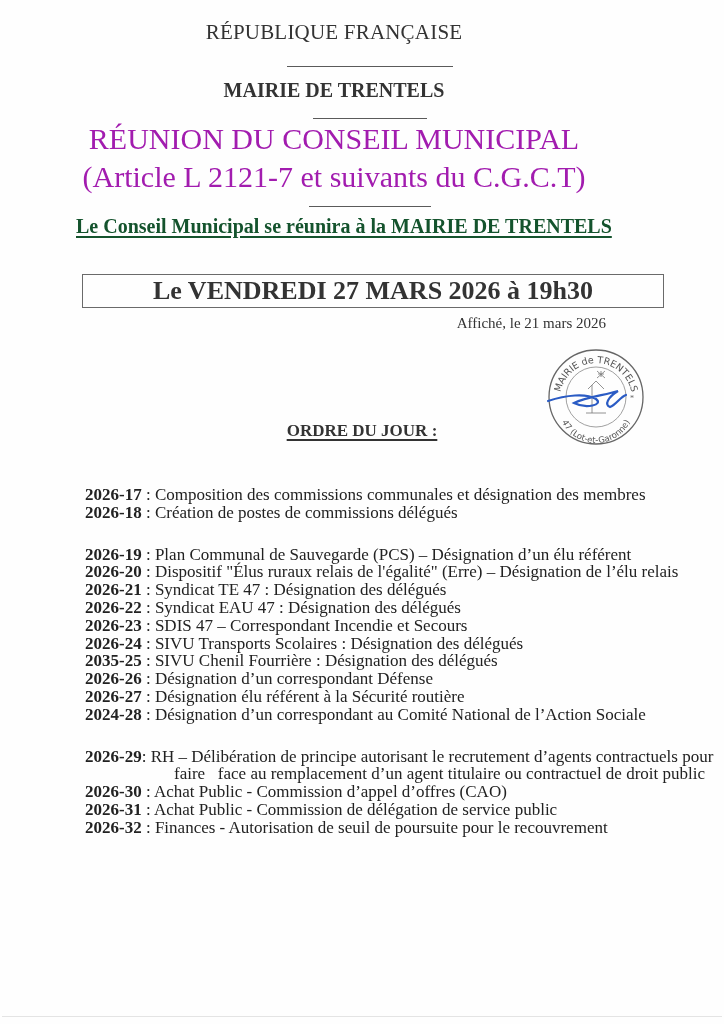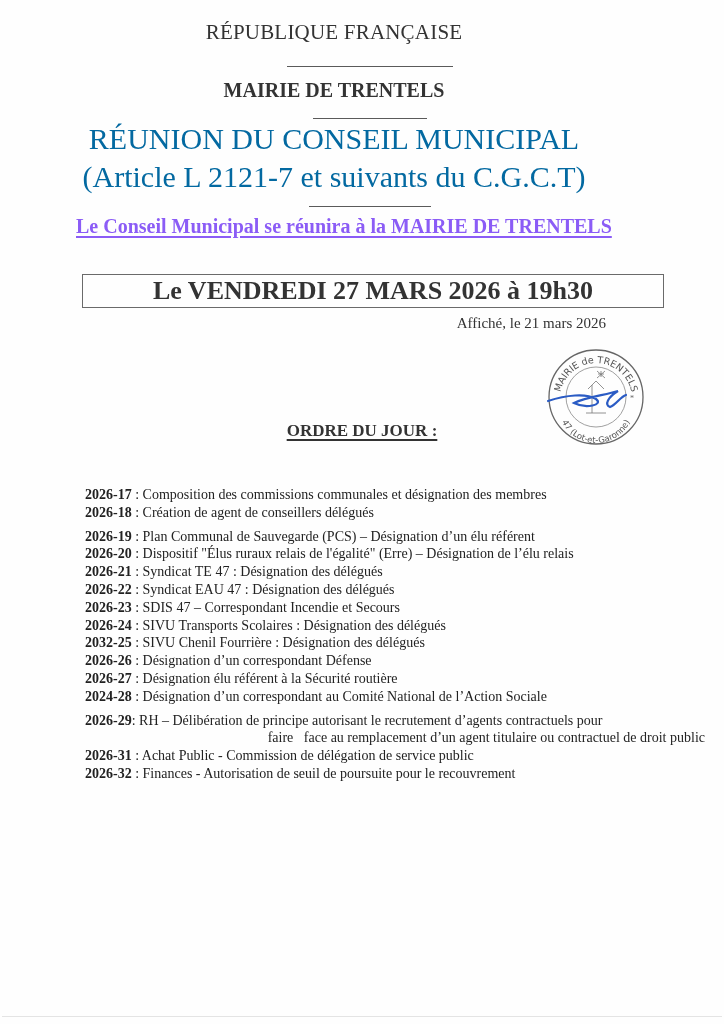--- a/index.html
+++ b/index.html
@@ -5,31 +5,31 @@
     html, body { margin: 0; padding: 0; }
     body {
       width: 724px; height: 1024px; background: #fefefe; position: relative; overflow: hidden;
       font-family: "Liberation Serif", "DejaVu Serif", serif; color: #2a2a2a;
     }
     .abs { position: absolute; }
     .center { left: 0; width: 668px; text-align: center; }
     .rep { top: 20px; font-size: 21px; letter-spacing: 0.2px; color: #333; }
     .rule { height: 1px; background: #5a5a5a; }
     .mairie { top: 79px; font-size: 20px; font-weight: bold; color: #333; }
-    .reunion { top: 120px; font-size: 30px; line-height: 38px; color: #0369a1; }
-    .conseil { top: 215px; left: 76px; width: 590px; font-size: 20px; font-weight: bold; text-decoration: underline; text-decoration-thickness: 2px; text-underline-offset: 3px; white-space: nowrap; color: #8b5cf6; }
+    .reunion { top: 120px; font-size: 30px; line-height: 38px; color: #a21caf; }
+    .conseil { top: 215px; left: 76px; width: 590px; font-size: 20px; font-weight: bold; text-decoration: underline; text-decoration-thickness: 2px; text-underline-offset: 3px; white-space: nowrap; color: #14532d; }
     .datebox { top: 266px; left: 82px; width: 580px; height: 32px; border: 1px solid #6a6a6a; text-align: center; margin-top: 8px; }
     .datebox span { font-size: 26px; font-weight: bold; line-height: 32px; color: #333; }
     .affiche { top: 315px; left: 430px; width: 176px; text-align: right; font-size: 15px; color: #333; }
     .stamp { top: 347px; left: 546px; width: 100px; height: 100px; }
     .ordre { top: 421px; left: 0; width: 724px; text-align: center; font-size: 17px; font-weight: bold; text-decoration: underline; text-decoration-thickness: 1.5px; text-underline-offset: 3px; color: #333; padding-left: 0; }
-    .agenda { top: 486px; left: 85px; width: 620px; font-size: 14px; line-height: 17.8px; color: #222; }
+    .agenda { top: 486px; left: 85px; width: 620px; font-size: 17px; line-height: 17.8px; color: #222; }
     .item { white-space: nowrap; }
     .item .code { font-weight: bold; }
-    .gap { margin-top: 6px; }
+    .gap { margin-top: 24px; }
     .cont { padding-left: 55px; text-align: right; }
     .questions { padding-left: 61px; }
     .scanline { top: 1016px; left: 2px; width: 720px; height: 1px; background: #e4e4e4; }
   </style>
 </head>
 <body>
 
 <div class="abs center rep">RÉPUBLIQUE FRANÇAISE</div>
 <div class="abs rule" style="top:66px;left:287px;width:166px;"></div>
 <div class="abs center mairie">MAIRIE DE TRENTELS</div>
@@ -69,30 +69,31 @@
     </g>
     <text x="84" y="54" font-size="8" fill="#666">*</text>
     <path d="M 2 54 C 20 48, 40 46, 50 52 C 58 58, 40 62, 28 56 C 40 50, 60 48, 72 44 C 62 50, 58 58, 64 60 C 70 58, 74 50, 80 48" fill="none" stroke="#2a5bc4" stroke-width="2.2" stroke-linecap="round"></path>
   </svg>
 </div>
 
 <div class="abs ordre">ORDRE DU JOUR :</div>
 
 <div class="abs agenda">
   <div class="item"><span class="code">2026-17</span><span> : </span><span>Composition des commissions communales et désignation des membres</span></div>
-  <div class="item"><span class="code">2026-18</span><span> : </span><span>Création de agent de conseillers délégués</span></div>
+  <div class="item"><span class="code">2026-18</span><span> : </span><span>Création de postes de commissions délégués</span></div>
   <div class="item gap"><span class="code">2026-19</span><span> : </span><span>Plan Communal de Sauvegarde (PCS) – Désignation d’un élu référent</span></div>
   <div class="item"><span class="code">2026-20</span><span> : </span><span>Dispositif "Élus ruraux relais de l'égalité" (Erre) – Désignation de l’élu relais</span></div>
   <div class="item"><span class="code">2026-21</span><span> : </span><span>Syndicat TE 47 : Désignation des délégués</span></div>
   <div class="item"><span class="code">2026-22</span><span> : </span><span>Syndicat EAU 47 : Désignation des délégués</span></div>
   <div class="item"><span class="code">2026-23</span><span> : </span><span>SDIS 47 – Correspondant Incendie et Secours</span></div>
   <div class="item"><span class="code">2026-24</span><span> : </span><span>SIVU Transports Scolaires : Désignation des délégués</span></div>
-  <div class="item"><span class="code">2032-25</span><span> : </span><span>SIVU Chenil Fourrière : Désignation des délégués</span></div>
+  <div class="item"><span class="code">2035-25</span><span> : </span><span>SIVU Chenil Fourrière : Désignation des délégués</span></div>
   <div class="item"><span class="code">2026-26</span><span> : </span><span>Désignation d’un correspondant Défense</span></div>
   <div class="item"><span class="code">2026-27</span><span> : </span><span>Désignation élu référent à la Sécurité routière</span></div>
   <div class="item"><span class="code">2024-28</span><span> : </span><span>Désignation d’un correspondant au Comité National de l’Action Sociale</span></div>
   <div class="item gap"><span class="code">2026-29</span><span>: </span><span>RH – Délibération de principe autorisant le recrutement d’agents contractuels pour</span></div>
   <div class="item cont" style="white-space:pre;">faire   face au remplacement d’un agent titulaire ou contractuel de droit public</div>
+  <div class="item"><span class="code">2026-30</span><span> : </span><span>Achat Public - Commission d’appel d’offres (CAO)</span></div>
   <div class="item"><span class="code">2026-31</span><span> : </span><span>Achat Public - Commission de délégation de service public</span></div>
   <div class="item"><span class="code">2026-32</span><span> : </span><span>Finances - Autorisation de seuil de poursuite pour le recouvrement</span></div>
 </div>
 
 <div class="abs scanline"></div>
 
 </body></html>

